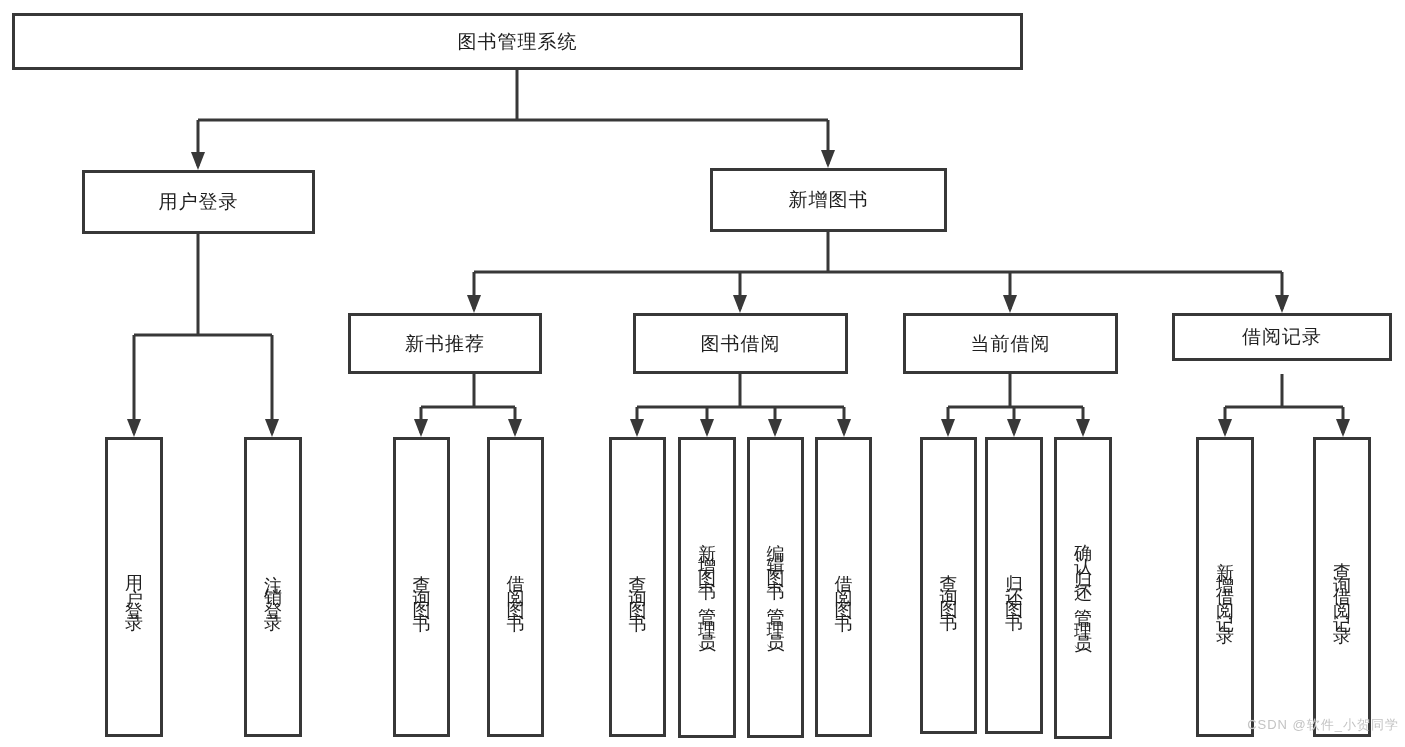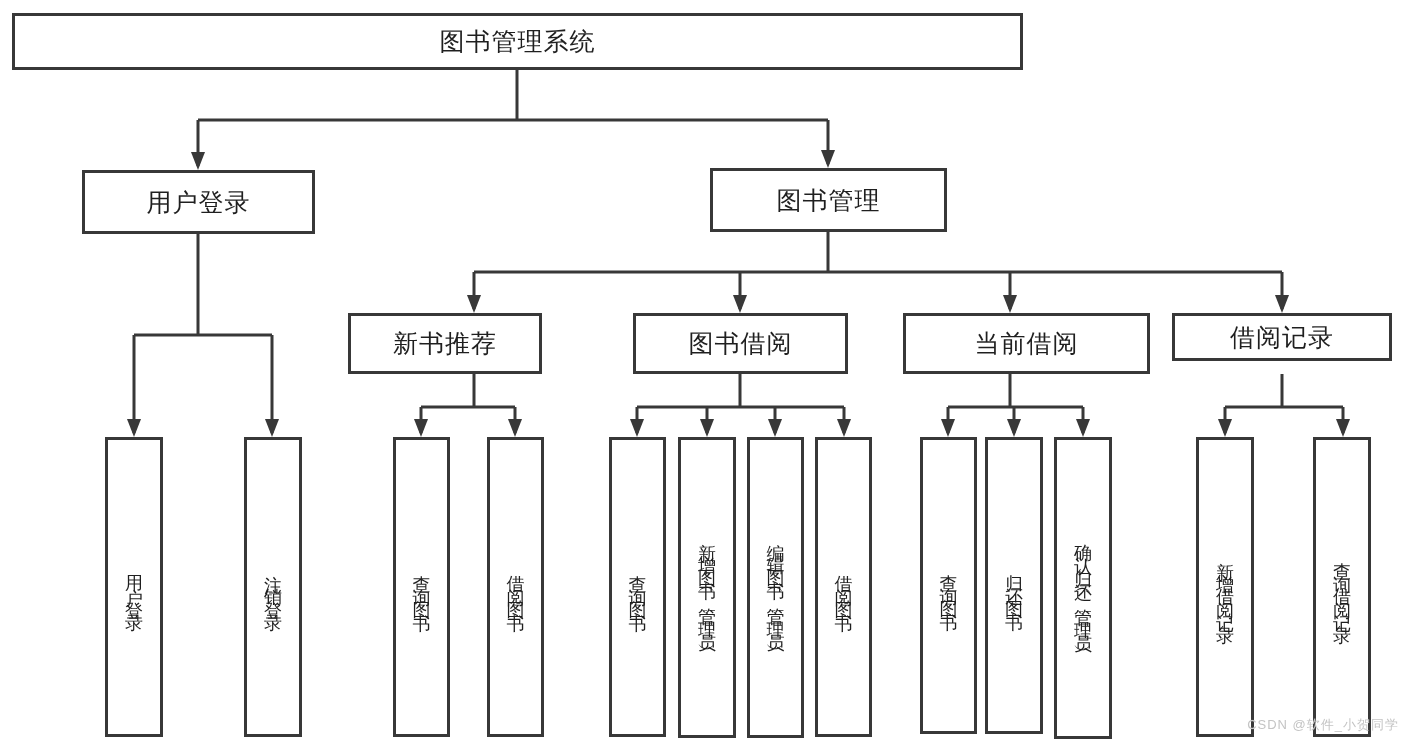--- a/index.html
+++ b/index.html
@@ -16,21 +16,21 @@
   svg.connectors path{stroke:var(--line);stroke-width:3;fill:none;}
   svg.connectors polygon{fill:var(--line);stroke:none;}
   .box{
     position:absolute;
     border:3px solid var(--line);
     background:var(--box-bg);
     display:flex;align-items:center;justify-content:center;
     color:var(--text);
     z-index:2;
   }
-  .h-node{font-size:25px;letter-spacing:1px;}
+  .h-node{font-size:19px;letter-spacing:1px;}
   .leaf{z-index:2;}
   .v-text{
     writing-mode:vertical-rl;
     text-orientation:mixed;
     font-size:18px;
     line-height:1;
     letter-spacing:13px;
     color:var(--text);
     white-space:nowrap;
   }
@@ -87,30 +87,30 @@
   </svg>
 
   <div class="box h-node" style="left:12px;top:13px;width:1011px;height:57px;">
     <span>图书管理系统</span>
   </div>
 
   <div class="box h-node" style="left:82px;top:170px;width:233px;height:64px;">
     <span>用户登录</span>
   </div>
   <div class="box h-node" style="left:710px;top:168px;width:237px;height:64px;">
-    <span>图书管理</span>
+    <span>新增图书</span>
   </div>
 
   <div class="box h-node" style="left:348px;top:313px;width:194px;height:61px;">
     <span>新书推荐</span>
   </div>
   <div class="box h-node" style="left:633px;top:313px;width:215px;height:61px;text-align:center;">
     <span>图书借阅</span>
   </div>
-  <div class="box h-node" style="left:903px;top:313px;width:247px;height:61px;">
+  <div class="box h-node" style="left:903px;top:313px;width:215px;height:61px;">
     <span>当前借阅</span>
   </div>
   <div class="box h-node" style="left:1172px;top:313px;width:220px;height:48px;">
     <span>借阅记录</span>
   </div>
 
   <div class="box leaf" style="left:105px;top:437px;width:58px;height:300px;">
     <span class="v-text">用户登录</span>
   </div>
   <div class="box leaf" style="left:244px;top:437px;width:58px;height:300px;">

